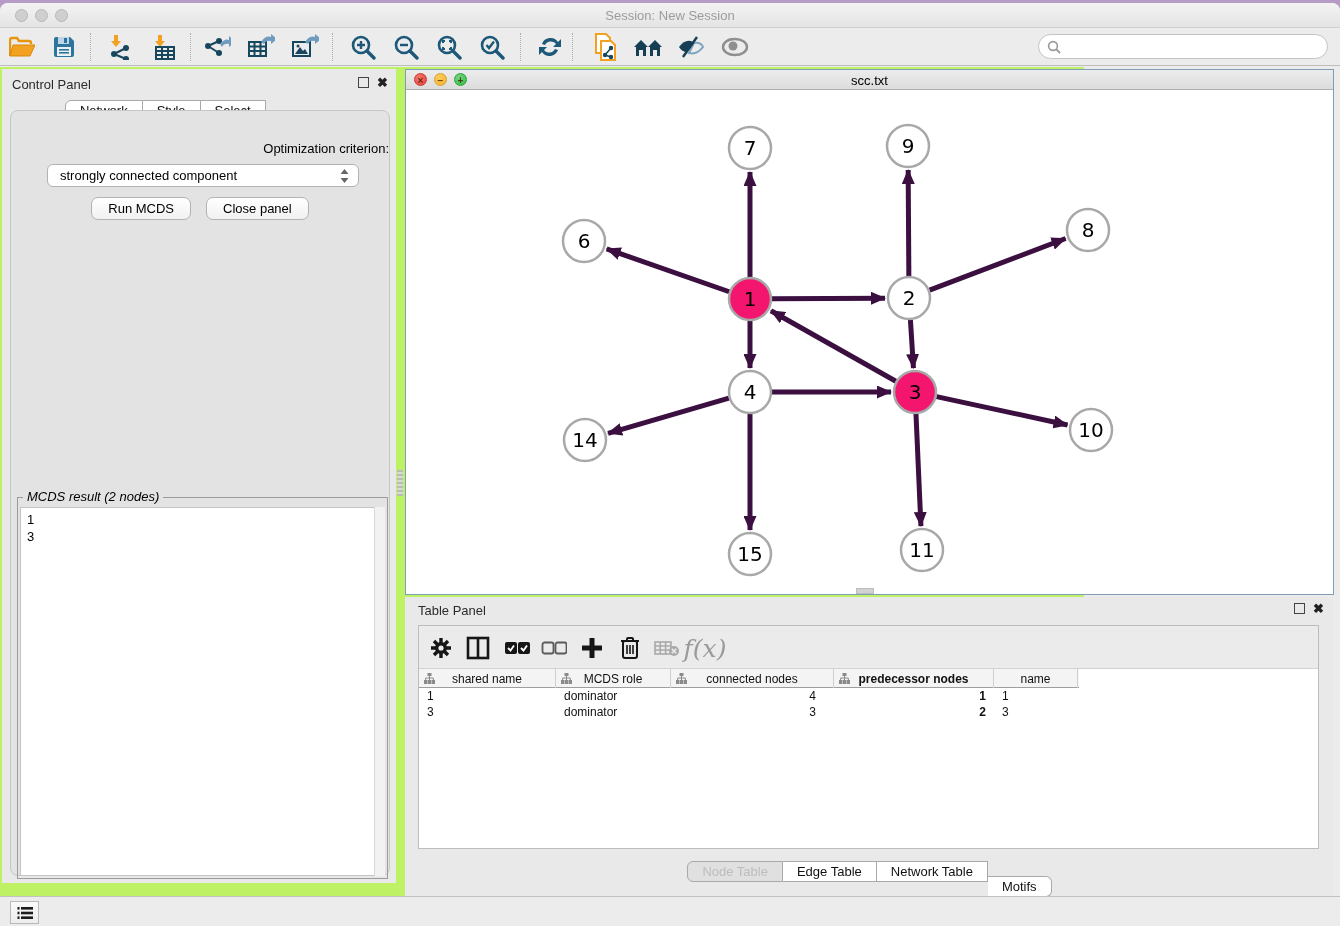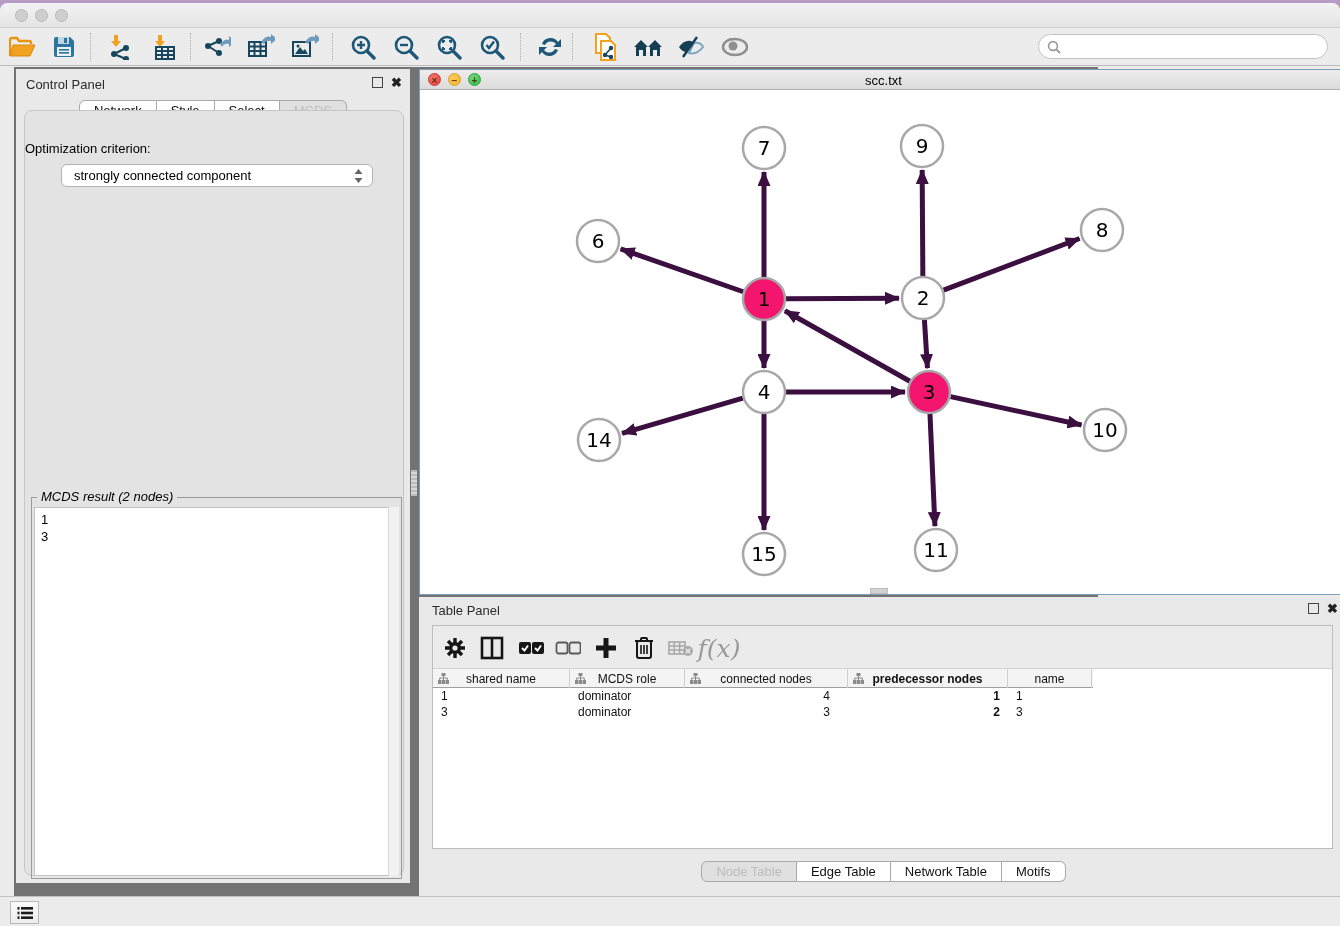--- a/index.html
+++ b/index.html
@@ -20,39 +20,39 @@
   
   .toolbar { position:relative; height:38px; background:#ececec; border-bottom:1px solid #bdbdbd; }
   .tbi { position:absolute; top:4px; width:34px; height:30px; display:flex;
          align-items:center; justify-content:center; }
   .tsep { position:absolute; top:5px; width:0; height:28px; border-left:1px dotted #adadad; }
   .searchbox { position:absolute; right:12px; top:6px; width:290px; height:25px;
                background:#fff; border:1px solid #c3c3c3; border-radius:13px; }
   .searchbox .mag { position:absolute; left:8px; top:5px; width:14px; height:14px; }
 
   
-  .content { position:absolute; left:14px; top:64px; width:1084px; height:829px; background:#737373; }
+  .content { position:absolute; left:0; top:64px; width:1084px; height:829px; background:#bef264; }
 
   
   .cpanel { position:absolute; left:2px; top:2px; width:394px; height:814px; background:#e9e9e9; }
   .panel-title { position:absolute; left:10px; top:8px; font-size:13px; color:#2b2b2b; }
   .win-btns { position:absolute; top:8px; right:8px; display:flex; gap:8px; }
   .float-ic { width:11px; height:11px; border:1.5px solid #444; }
   .close-ic { font-size:13px; font-weight:bold; color:#222; line-height:11px; }
 
   .tabrow { position:absolute; top:31px; left:0; right:0; display:flex; justify-content:center; }
   .tab { height:21px; line-height:20px; padding:0 14px; font-size:13px; background:#fff;
          border:1px solid #a9a9a9; border-left:none; color:#111; }
   .tab:first-child { border-left:1px solid #a9a9a9; border-radius:6px 0 0 6px; }
-  .tab:last-child { border-radius:0 6px 6px 0; }
+  .tab:last-child { border-radius:0 6px 6px 0;margin-top:15px; }
   .tab.active { background:#e0e0e0; color:#bdbdbd; }
 
   .cp-inner { position:absolute; left:8px; top:41px; width:380px; height:766px;
               background:#e3e3e3; border:1px solid #c6c6c6; border-radius:8px; }
-  .opt-label { position:absolute; top:30px; left:0; right:0; text-align:left; font-size:13px; color:#000; }
+  .opt-label { position:absolute; top:30px; left:0; right:0; text-align:right; font-size:13px; color:#000; }
   .dropdown { position:absolute; left:36px; top:53px; width:312px; height:23px; background:#fff;
               border:1px solid #b3b3b3; border-radius:6px; font-size:13px; line-height:21px;
               padding-left:12px; color:#000; }
   .dd-chev { position:absolute; right:8px; top:3px; width:11px; height:16px; }
   .btnrow { position:absolute; top:86px; left:0; right:0; display:flex; justify-content:center; gap:15px; }
   .pbtn { height:23px; padding:0 16px; background:linear-gradient(#ffffff,#f1f1f1);
           border:1px solid #b3b3b3; border-radius:7px; font-size:13px; color:#000;
           font-family:"Liberation Sans", sans-serif; }
 
   .fieldset { position:absolute; left:6px; top:386px; width:371px; height:382px;
@@ -119,20 +119,21 @@
 </style>
 </head>
 <body>
 
 <div class="window">
 
   <div class="titlebar">
     <div class="tl-dot" style="left:15px"></div>
     <div class="tl-dot" style="left:35px"></div>
     <div class="tl-dot" style="left:55px"></div>
+    <div class="title-text">Session: New Session</div>
   </div>
 
   <div class="toolbar">
     <div class="tbi" style="left:5px">
       <svg width="26" height="22" viewBox="0 0 26 22">
           <path d="M1 20 L1 4 Q1 2 3 2 L8 2 L10 5 L20 5 Q22 5 22 7 L22 8" fill="none" stroke="#e8940c" stroke-width="2.4"></path>
           <path d="M4 9 L26 9 L21 20 L1 20 z" fill="#f2a121" stroke="#d9890a" stroke-width="1"></path>
         </svg>
     </div>
     <div class="tbi" style="left:47px">
@@ -283,20 +284,24 @@
         <div class="tab active">MCDS</div>
       </div>
       <div class="cp-inner">
         <div class="opt-label">Optimization criterion:</div>
         <div class="dropdown">
           <span>strongly connected component</span>
           <svg class="dd-chev" viewBox="0 0 11 16">
               <path d="M5.5 1 L9.5 6 L1.5 6 z" fill="#666"></path>
               <path d="M5.5 15 L1.5 10 L9.5 10 z" fill="#666"></path>
             </svg>
+        </div>
+        <div class="btnrow">
+          <button class="pbtn">Run MCDS</button>
+          <button class="pbtn">Close panel</button>
         </div>
         <div class="fieldset">
           <div class="legend">MCDS result (2 nodes)</div>
           <div class="resultarea">1
 3</div>
           <div class="res-scroll"></div>
         </div>
       </div>
     </div>
 

